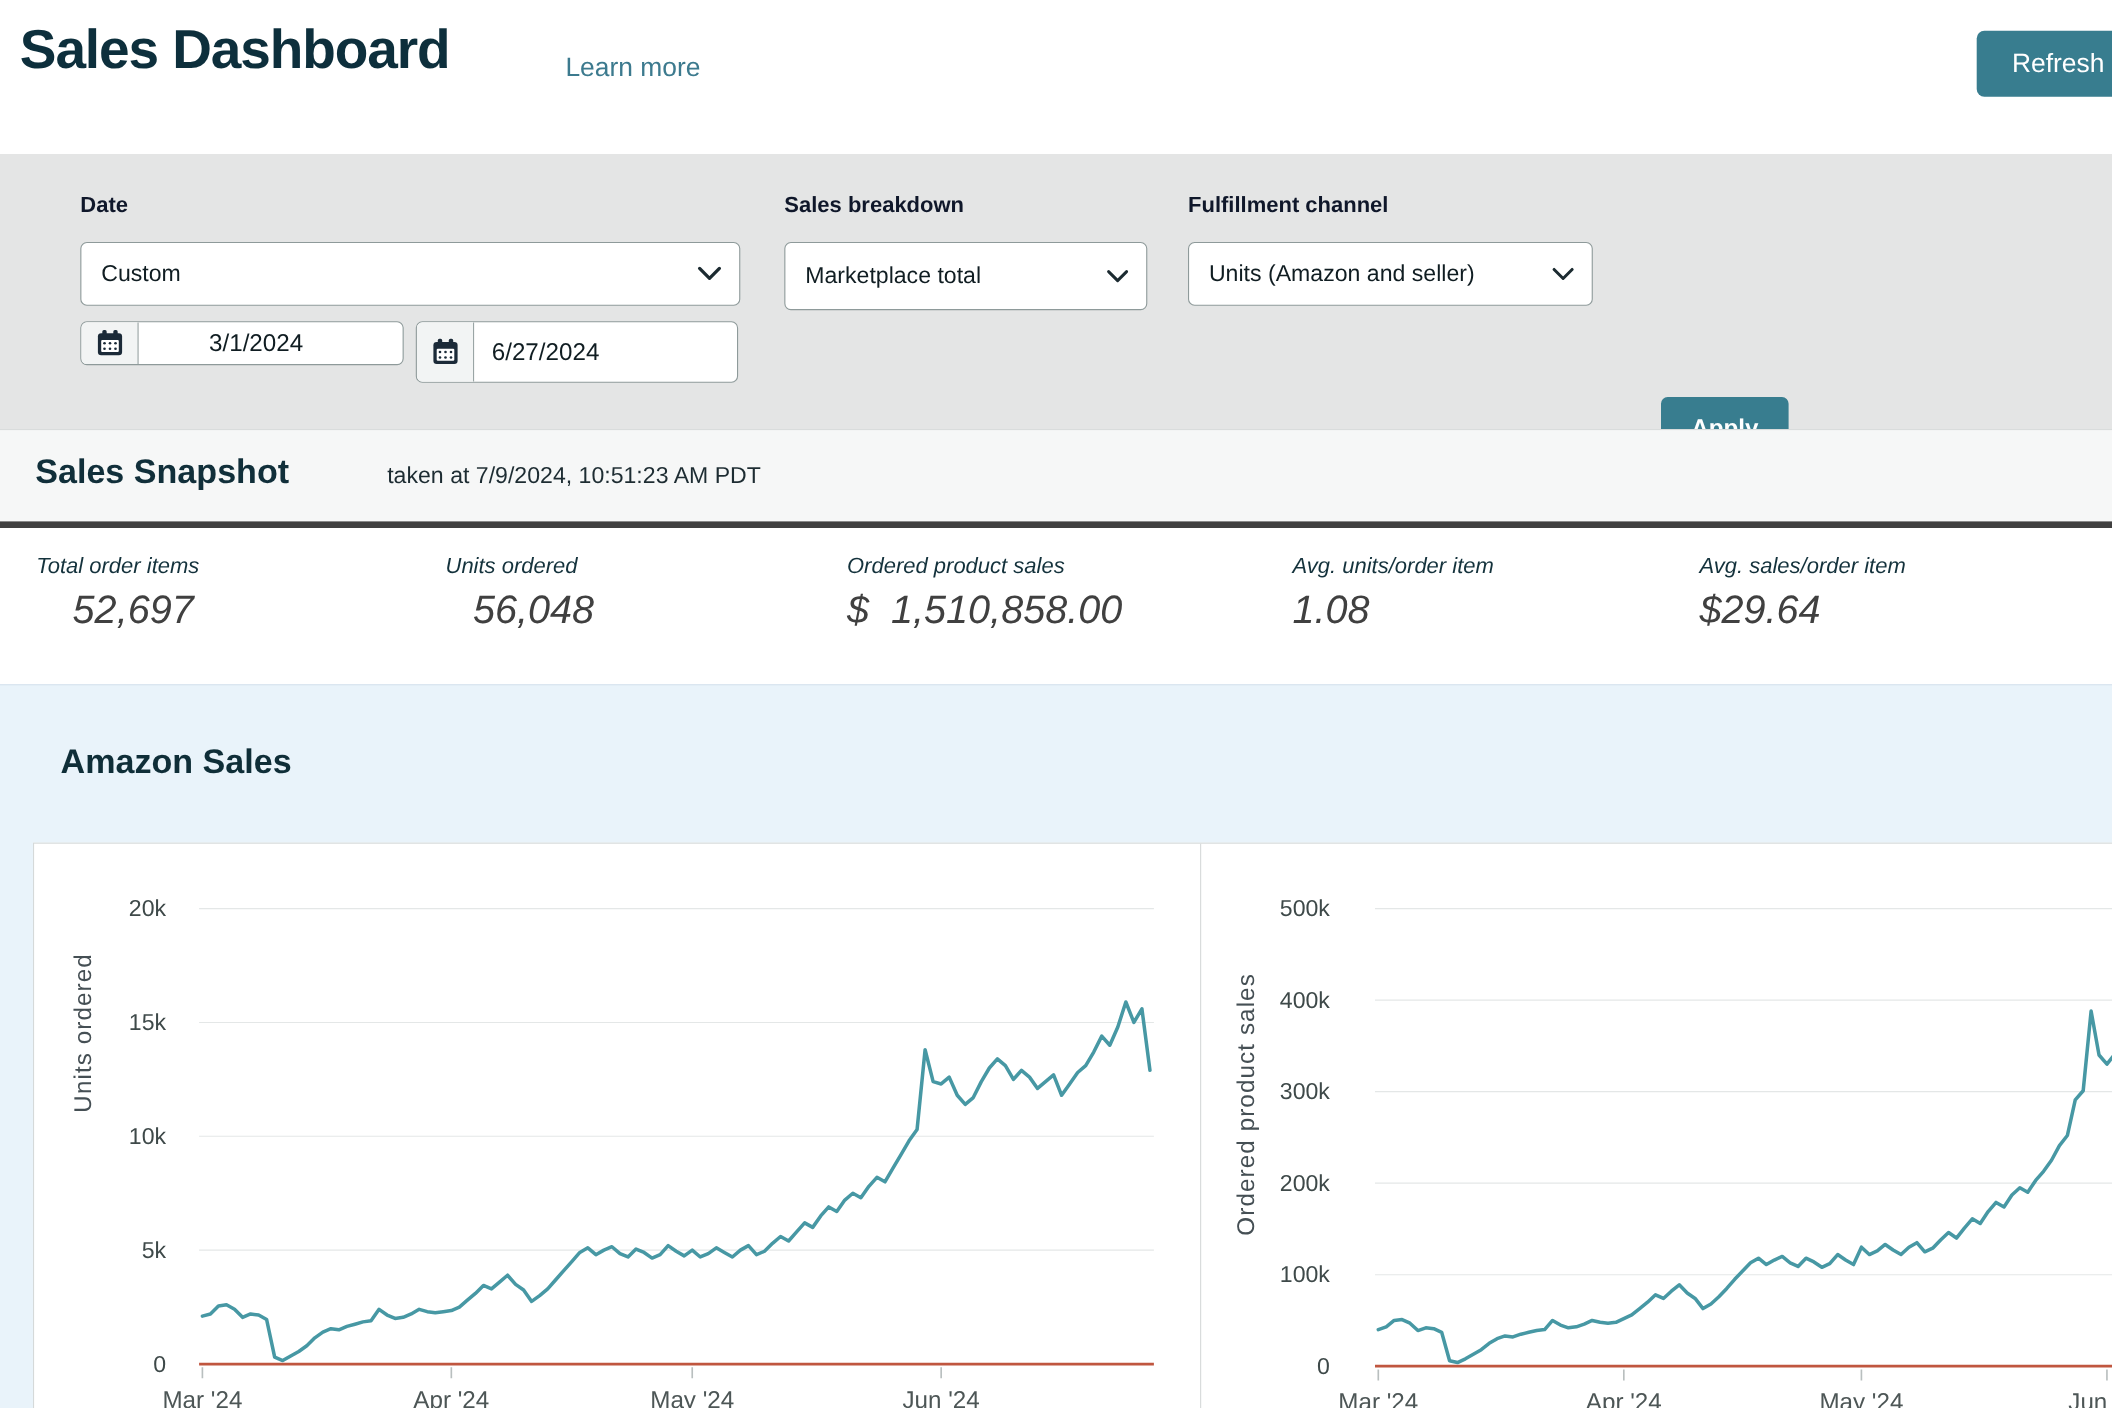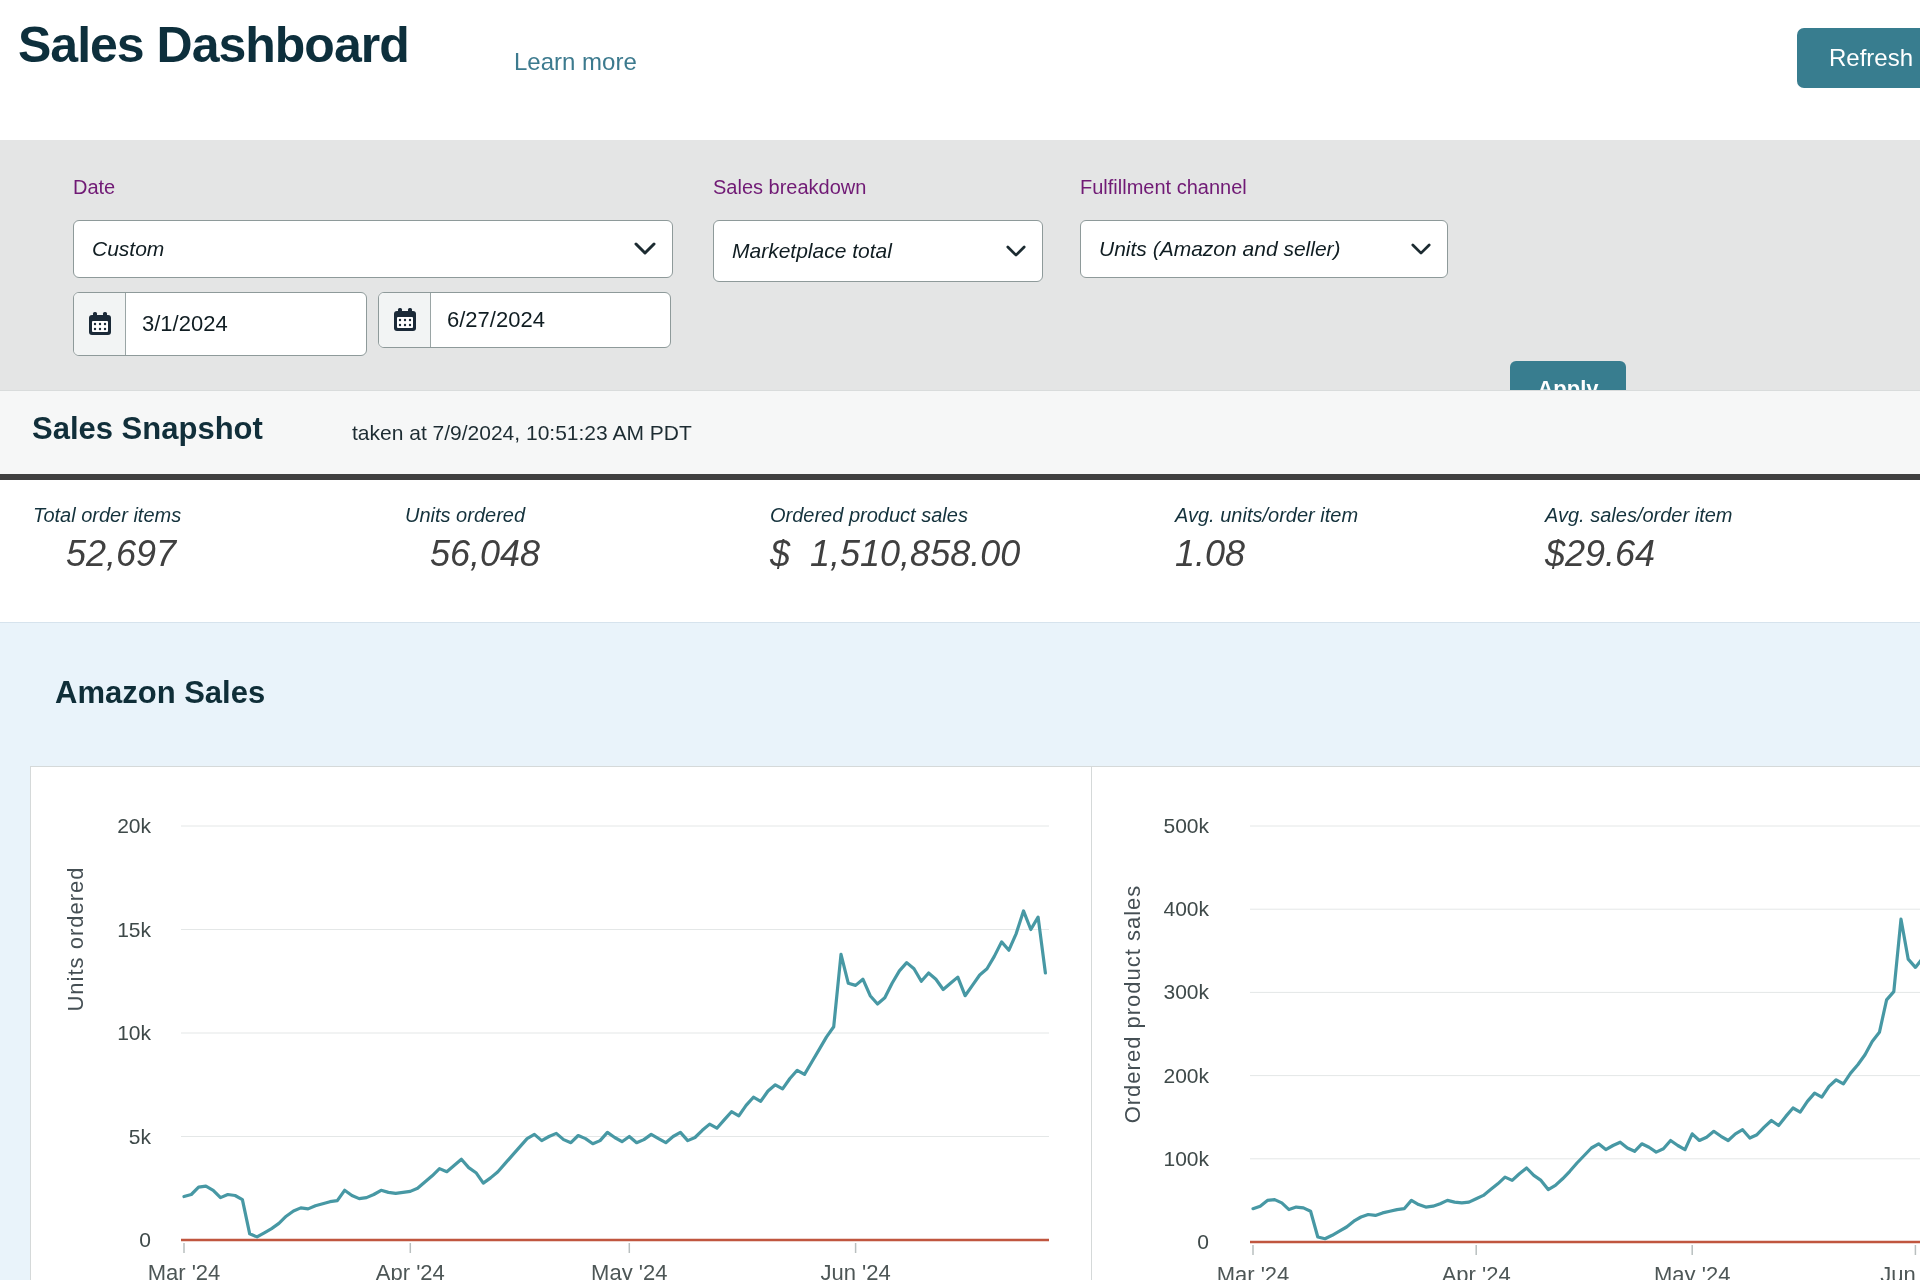--- a/index.html
+++ b/index.html
@@ -12,24 +12,24 @@
     color: #0d2f3c; letter-spacing: -1px; }
   #learn-more { position: absolute; left: 514px; top: 48px; font-size: 24px; color: #3c7a8e;
     text-decoration: none; cursor: pointer; }
   .teal-btn { background: #387d8f; color: #fff; border: none; border-radius: 7px;
     font-family: "Liberation Sans", sans-serif; cursor: pointer; }
   #refresh-btn { position: absolute; left: 1797px; top: 28px; width: 200px; height: 60px;
     font-size: 24px; text-align: left; padding-left: 32px; }
 
   
   #filterbar { position: absolute; left: 0; top: 140px; width: 1920px; height: 250px; background: #e4e5e5; }
-  .filter-label { position: absolute; font-size: 20px; font-weight: 400; color: #701a75; }
+  .filter-label { position: absolute; font-size: 20px; font-weight: 700; color: #0f172a; }
   .select-box { position: absolute; background: #fff; border: 1px solid #8e9a9a; border-radius: 6px;
     display: flex; align-items: center; justify-content: space-between; padding: 0 16px 0 18px;
-    font-size: 21px; color: #101d22; cursor: pointer; font-style: italic; }
+    font-size: 21px; color: #101d22; cursor: pointer; }
   .chev svg { display: block; }
   .date-input { position: absolute; background: #fff; border: 1px solid #8e9a9a; border-radius: 6px;
     display: flex; align-items: stretch; overflow: hidden; cursor: text; }
   .cal-seg { width: 52px; background: #f2f4f4; border-right: 1px solid #9aa5a5;
     display: flex; align-items: center; justify-content: center; cursor: pointer; }
   .date-val { display: flex; align-items: center; padding-left: 16px; font-size: 22px; color: #101d22; }
   #apply-btn { position: absolute; left: 1510px; top: 221px; width: 116px; height: 55px;
     font-size: 22px; font-weight: 700; border-radius: 6px; }
 
   
@@ -69,21 +69,21 @@
   <div class="filter-label" style="left:73px; top:36px;">Date</div>
   <div class="select-box" style="left:73px; top:80px; width:600px; height:58px;">
     <span>Custom</span>
     <span class="chev">
       <svg width="22" height="14" viewBox="0 0 22 14">
           <polyline points="2,2 11,11 20,2" fill="none" stroke="#1c2b31" stroke-width="3" stroke-linecap="round" stroke-linejoin="round"></polyline>
         </svg>
     </span>
   </div>
 
-  <div class="date-input" style="left:73px; top:152px; width:294px; height:64px;">
+  <div class="date-input" style="left:73px; top:152px; width:294px; height:40px;gap:48px;">
     <span class="cal-seg">
       <svg width="26" height="26" viewBox="0 0 26 26">
           <rect x="2" y="4" width="22" height="20" rx="3" fill="#1b2a38"></rect>
           <rect x="6" y="1" width="4" height="6" rx="1.5" fill="#1b2a38"></rect>
           <rect x="16" y="1" width="4" height="6" rx="1.5" fill="#1b2a38"></rect>
           <rect x="5" y="10" width="16" height="11" rx="1" fill="#fff"></rect>
           <g fill="#1b2a38">
             <circle cx="8" cy="13" r="1.2"></circle>
             <circle cx="13" cy="13" r="1.2"></circle>
             <circle cx="18" cy="13" r="1.2"></circle>

